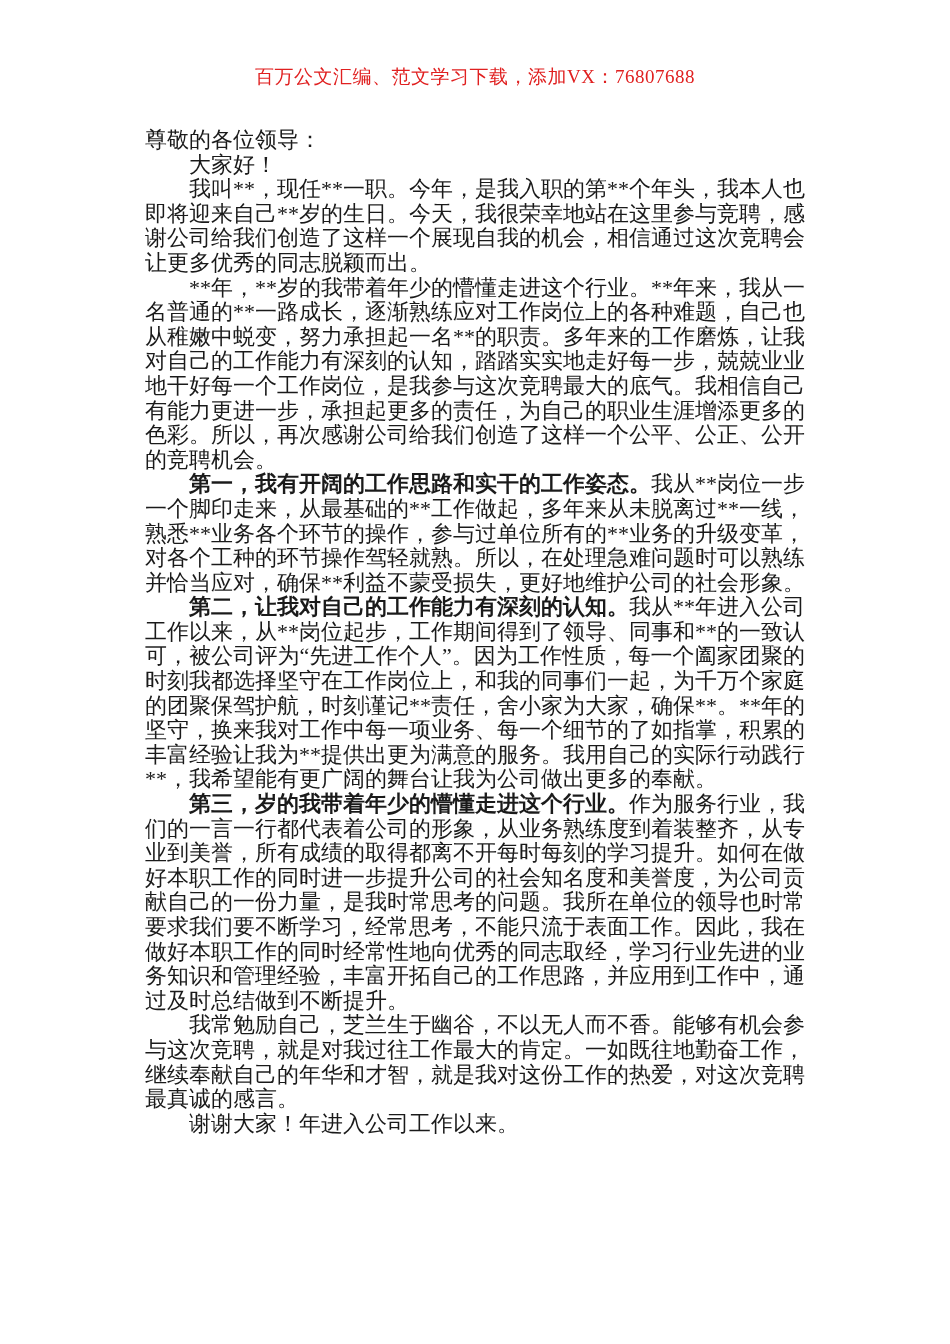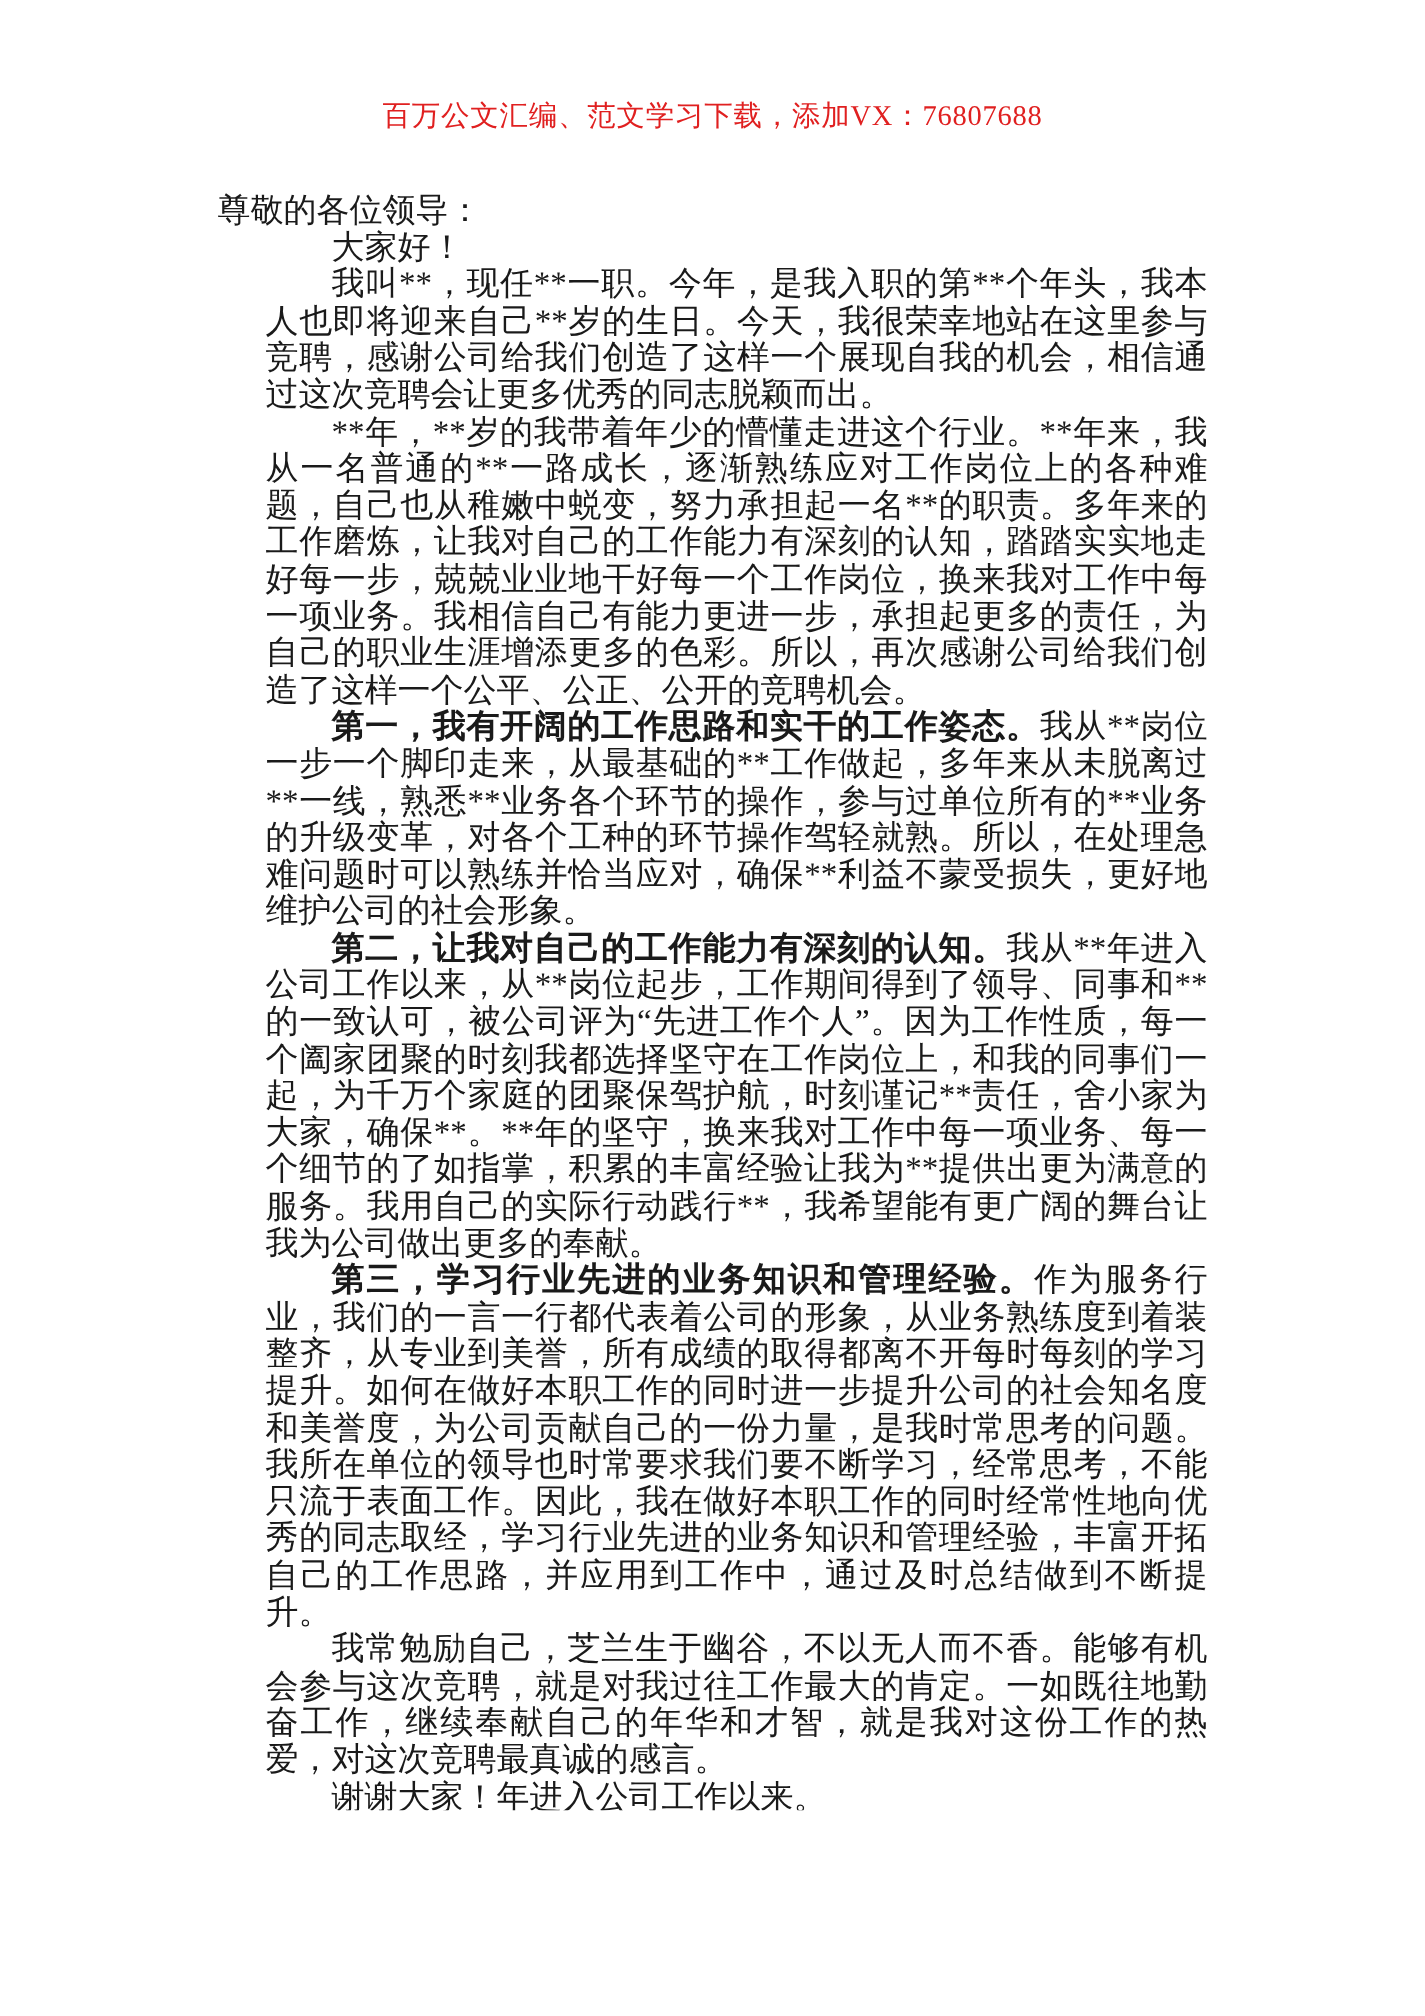--- a/index.html
+++ b/index.html
@@ -31,35 +31,34 @@
     line-height: 24.6px;
     color: #1a1a1a;
     text-align: justify;
   }
   .doc p {
     margin: 0;
     padding: 0;
   }
   .doc p.indent {
     text-indent: 2em;
-    margin-left: 32px;
   }
   .doc strong {
     font-weight: bold;
   }
 </style>
 </head>
 <body>
 
 <div class="page">
   <div class="promo" style="color: rgb(224, 32, 32);">百万公文汇编、范文学习下载，添加VX：76807688</div>
   <div class="doc" style="color: rgb(26, 26, 26);">
       <p class="">尊敬的各位领导：</p>
       <p class="indent">大家好！</p>
       <p class="indent">我叫**，现任**一职。今年，是我入职的第**个年头，我本人也即将迎来自己**岁的生日。今天，我很荣幸地站在这里参与竞聘，感谢公司给我们创造了这样一个展现自我的机会，相信通过这次竞聘会让更多优秀的同志脱颖而出。</p>
-      <p class="indent">**年，**岁的我带着年少的懵懂走进这个行业。**年来，我从一名普通的**一路成长，逐渐熟练应对工作岗位上的各种难题，自己也从稚嫩中蜕变，努力承担起一名**的职责。多年来的工作磨炼，让我对自己的工作能力有深刻的认知，踏踏实实地走好每一步，兢兢业业地干好每一个工作岗位，换来我对工作中每一项业务。我相信自己有能力更进一步，承担起更多的责任，为自己的职业生涯增添更多的色彩。所以，再次感谢公司给我们创造了这样一个公平、公正、公开的竞聘机会。</p>
+      <p class="indent">**年，**岁的我带着年少的懵懂走进这个行业。**年来，我从一名普通的**一路成长，逐渐熟练应对工作岗位上的各种难题，自己也从稚嫩中蜕变，努力承担起一名**的职责。多年来的工作磨炼，让我对自己的工作能力有深刻的认知，踏踏实实地走好每一步，兢兢业业地干好每一个工作岗位，是我参与这次竞聘最大的底气。我相信自己有能力更进一步，承担起更多的责任，为自己的职业生涯增添更多的色彩。所以，再次感谢公司给我们创造了这样一个公平、公正、公开的竞聘机会。</p>
       <p class="indent"><strong>第一，我有开阔的工作思路和实干的工作姿态。</strong>我从**岗位一步一个脚印走来，从最基础的**工作做起，多年来从未脱离过**一线，熟悉**业务各个环节的操作，参与过单位所有的**业务的升级变革，对各个工种的环节操作驾轻就熟。所以，在处理急难问题时可以熟练并恰当应对，确保**利益不蒙受损失，更好地维护公司的社会形象。</p>
       <p class="indent"><strong>第二，让我对自己的工作能力有深刻的认知。</strong>我从**年进入公司工作以来，从**岗位起步，工作期间得到了领导、同事和**的一致认可，被公司评为“先进工作个人”。因为工作性质，每一个阖家团聚的时刻我都选择坚守在工作岗位上，和我的同事们一起，为千万个家庭的团聚保驾护航，时刻谨记**责任，舍小家为大家，确保**。**年的坚守，换来我对工作中每一项业务、每一个细节的了如指掌，积累的丰富经验让我为**提供出更为满意的服务。我用自己的实际行动践行**，我希望能有更广阔的舞台让我为公司做出更多的奉献。</p>
-      <p class="indent"><strong>第三，学习行业先进的业务知识和管理经验。</strong>作为服务行业，我们的一言一行都代表着公司的形象，从业务熟练度到着装整齐，从专业到美誉，所有成绩的取得都离不开每时每刻的学习提升。如何在做好本职工作的同时进一步提升公司的社会知名度和美誉度，为公司贡献自己的一份力量，是我时常思考的问题。我所在单位的领导也时常要求我们要不断学习，经常思考，不能只流于表面工作。因此，我在做好本职工作的同时经常性地向优秀的同志取经，学习行业先进的业务知识和管理经验，丰富开拓自己的工作思路，并应用到工作中，通过及时总结做到不断提升。</p>
+      <p class="indent"><strong>第三，岁的我带着年少的懵懂走进这个行业。</strong>作为服务行业，我们的一言一行都代表着公司的形象，从业务熟练度到着装整齐，从专业到美誉，所有成绩的取得都离不开每时每刻的学习提升。如何在做好本职工作的同时进一步提升公司的社会知名度和美誉度，为公司贡献自己的一份力量，是我时常思考的问题。我所在单位的领导也时常要求我们要不断学习，经常思考，不能只流于表面工作。因此，我在做好本职工作的同时经常性地向优秀的同志取经，学习行业先进的业务知识和管理经验，丰富开拓自己的工作思路，并应用到工作中，通过及时总结做到不断提升。</p>
       <p class="indent">我常勉励自己，芝兰生于幽谷，不以无人而不香。能够有机会参与这次竞聘，就是对我过往工作最大的肯定。一如既往地勤奋工作，继续奉献自己的年华和才智，就是我对这份工作的热爱，对这次竞聘最真诚的感言。</p>
       <p class="indent">谢谢大家！年进入公司工作以来。</p>
     </div>
 </div>
 
 </body></html>

